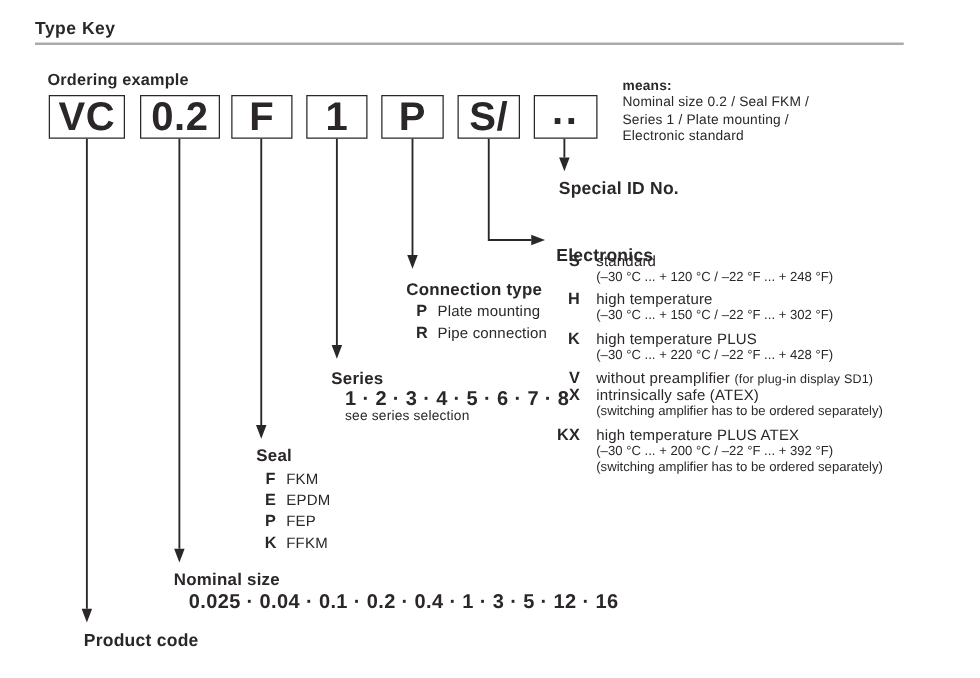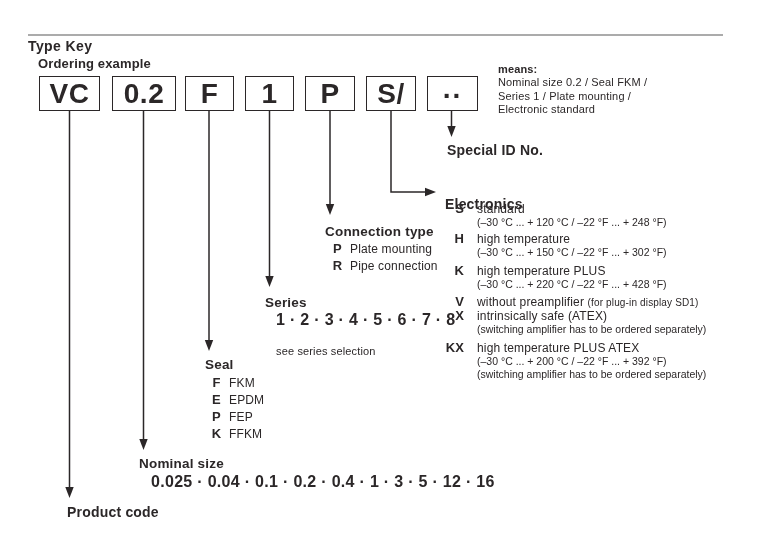--- a/index.html
+++ b/index.html
@@ -2,28 +2,28 @@
 <html><head>
 <meta charset="utf-8">
 <style>
   html,body { margin:0; padding:0; background:#ffffff; }
   .canvas {
     position:relative; width:784px; height:542px; background:#ffffff;
     font-family:"Liberation Sans", sans-serif; color:#2b2728; overflow:hidden;
     letter-spacing:0.15px;
   }
   .b { font-weight:bold; }
-  .page-title { position:absolute; left:28px; top:14px; font-size:14px; font-weight:bold; letter-spacing:0.4px;margin-top:24px; }
+  .page-title { position:absolute; left:28px; top:14px; font-size:14px; font-weight:bold; letter-spacing:0.4px; }
   .rule { position:absolute; left:28px; top:34px; width:695px; height:2.4px; background:#ababab; }
   .ordering-label { position:absolute; left:38px; top:56px; font-size:13px; font-weight:bold; }
   .code-box {
     position:absolute; top:76px; height:35px; box-sizing:border-box;
     border:1.7px solid #2b2728; background:#fff;
     display:flex; align-items:center; justify-content:center;
-    font-weight:bold; font-size:28px; letter-spacing:0.5px;
+    font-weight:bold; font-size:32px; letter-spacing:0.5px;
   }
   .dots-box span { transform:translateY(-5px); letter-spacing:2px; }
   svg.connectors { position:absolute; left:0; top:0; pointer-events:none; }
   .means { position:absolute; left:498px; top:63px; font-size:11px; line-height:13.4px; }
   .sec-title { position:absolute; font-size:14px; font-weight:bold; letter-spacing:0.2px; white-space:nowrap; }
   
   .e-row { position:absolute; left:445px; display:flex; align-items:flex-start; white-space:nowrap; }
   .e-code { flex:none; width:19px; text-align:right; font-weight:bold; font-size:13px; line-height:14px; }
   .e-desc { margin-left:13px; }
   .e-name { font-size:12px; line-height:14px; }
@@ -147,21 +147,21 @@
     <span class="kv-code">P</span>
     <span class="kv-name">Plate mounting</span>
   </div>
   <div class="kv-row" style="left:331px;top:259px">
     <span class="kv-code">R</span>
     <span class="kv-name">Pipe connection</span>
   </div>
 
   <div class="sec-title" style="left:265px;top:295px;font-size:13.5px">Series</div>
   <div class="values-line" style="left:276px;top:311px">1 · 2 · 3 · 4 · 5 · 6 · 7 · 8</div>
-  <div class="note-line" style="left:276px;top:345px">see series selection</div>
+  <div class="note-line" style="left:276px;top:327px">see series selection</div>
 
   <div class="sec-title" style="left:205px;top:357px;font-size:13.5px">Seal</div>
   <div class="kv-row" style="left:210px;top:376px">
     <span class="kv-code">F</span>
     <span class="kv-name">FKM</span>
   </div>
   <div class="kv-row" style="left:210px;top:393px">
     <span class="kv-code">E</span>
     <span class="kv-name">EPDM</span>
   </div>

